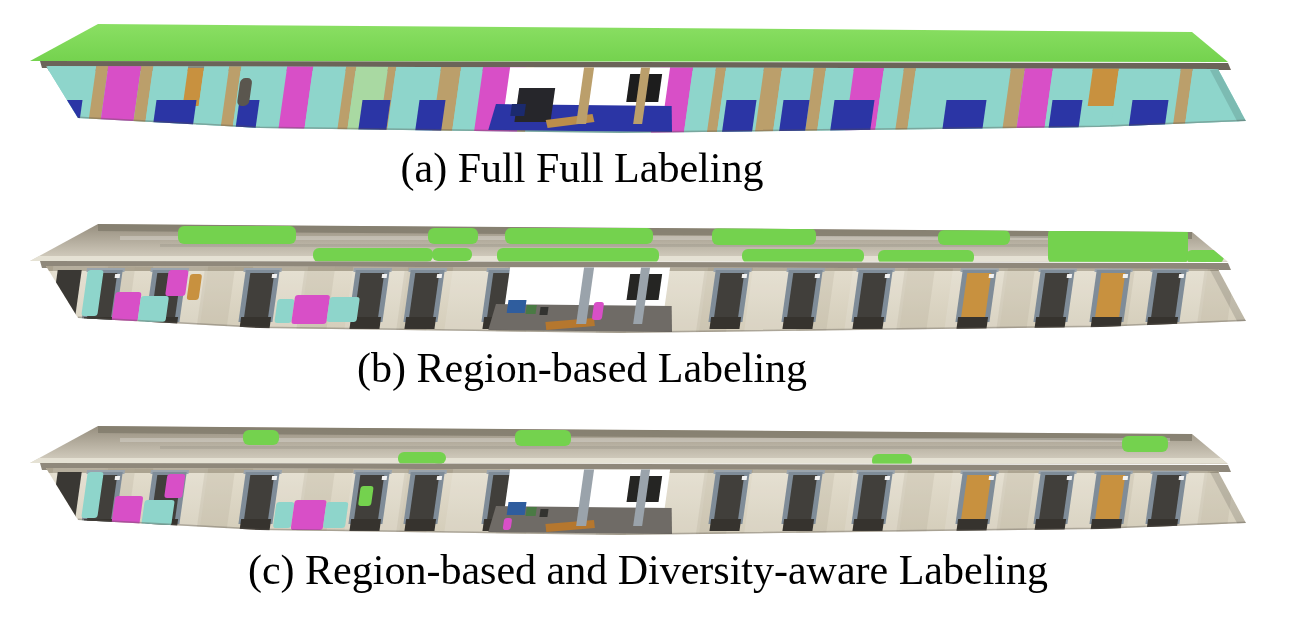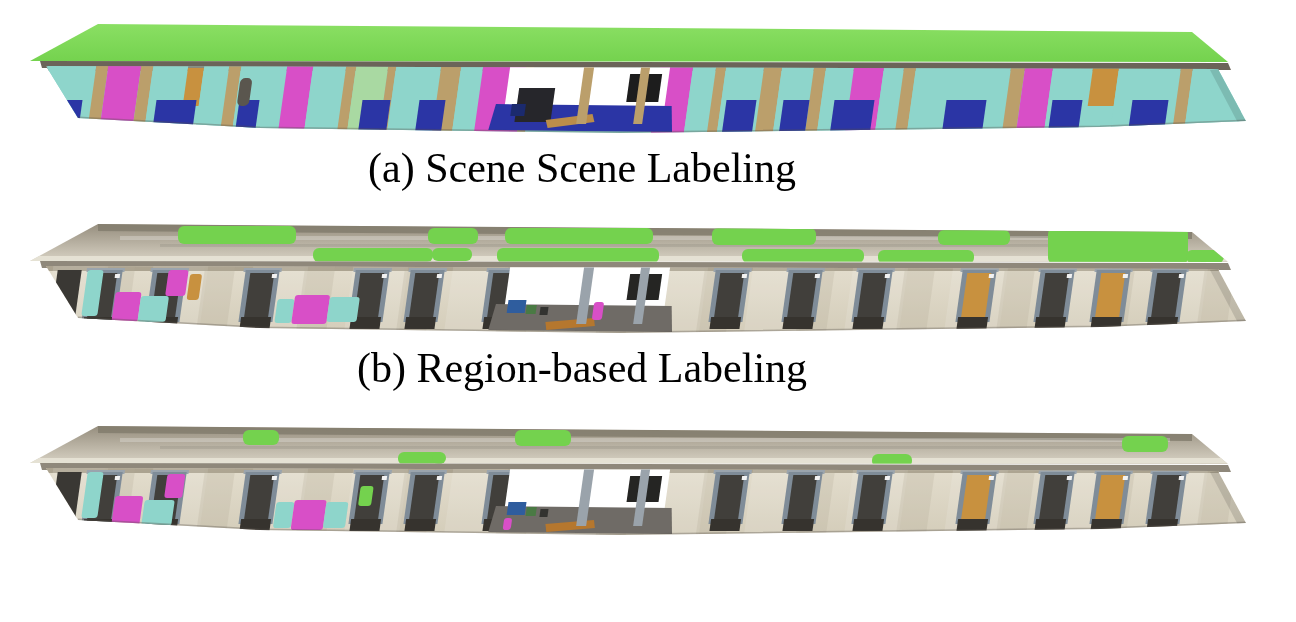--- a/index.html
+++ b/index.html
@@ -104,21 +104,21 @@
             <rect x="630" y="70" width="32" height="28" fill="#1d1d1d"></rect>
             <polygon points="552,116 598,110 601,118 555,124" fill="#bb8d4a"></polygon>
             <rect x="583" y="62" width="10" height="58" fill="#bb9f6b"></rect>
             <rect x="640" y="62" width="9" height="58" fill="#bb9f6b"></rect>
           </g>
           <polyline points="78,114 260,124 620,129 1100,123 1246,117" fill="none" stroke="#55504a" stroke-opacity="0.35" stroke-width="3"></polyline>
           <polygon points="1218,65 1246,117 1238,119 1210,66" fill="#000000" opacity="0.12"></polygon>
         </g>
       </svg>
     <div class="caption shift">
-      <span>(a) Scene Scene Labeling</span>
+      <span>(a) Full Full Labeling</span>
     </div>
   </div>
 
   <div class="row gap-b">
     <svg class="scene" id="scene-b" viewBox="0 0 1296 140" aria-label="(b) Region-based Labeling">
         <defs>
           <linearGradient id="scene-b-gr" x1="0" y1="0" x2="0" y2="1">
             <stop offset="0" stop-color="#8adf63"></stop>
             <stop offset="1" stop-color="#74d24e"></stop>
           </linearGradient>
@@ -425,15 +425,18 @@
             <rect x="280" y="96" width="18" height="26" rx="3" fill="#8ed5cb"></rect>
             <rect x="298" y="94" width="32" height="30" rx="3" fill="#d84fc7"></rect>
             <rect x="330" y="96" width="22" height="26" rx="3" fill="#8ed5cb"></rect>
             <rect x="362" y="80" width="13" height="20" rx="3" fill="#74d24e"></rect>
             <rect x="510" y="112" width="8" height="12" rx="3" fill="#d84fc7"></rect>
           </g>
           <polyline points="78,114 260,124 620,129 1100,123 1246,117" fill="none" stroke="#55504a" stroke-opacity="0.35" stroke-width="3"></polyline>
           <polygon points="1218,65 1246,117 1238,119 1210,66" fill="#000000" opacity="0.12"></polygon>
         </g>
       </svg>
+    <div class="caption cap-c">
+      <span>(c) Region-based and Diversity-aware Labeling</span>
+    </div>
   </div>
 
 </div>
 
 </body></html>

